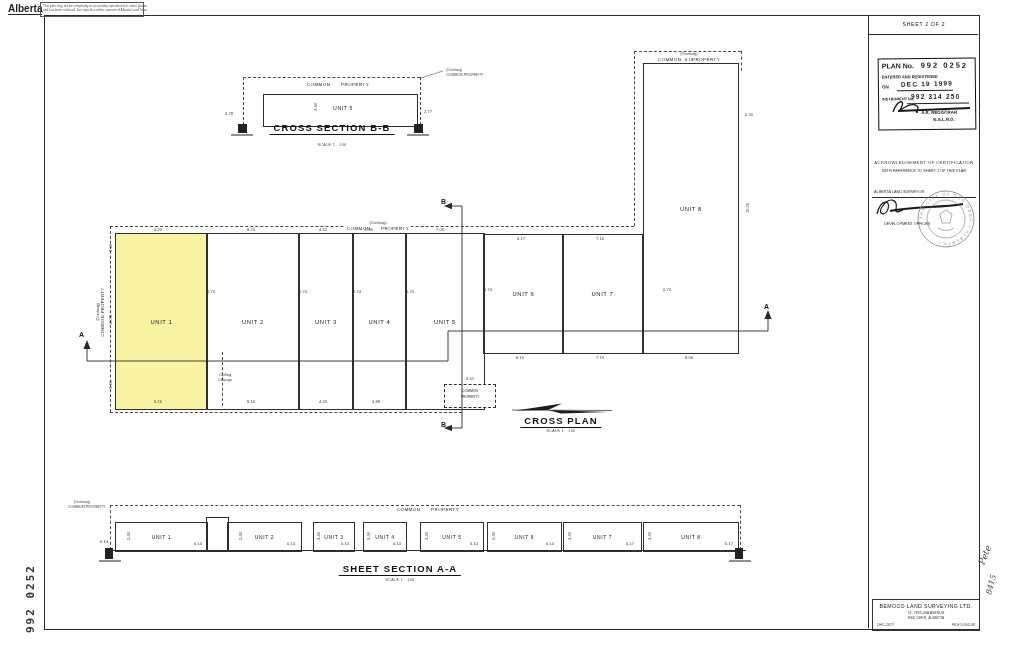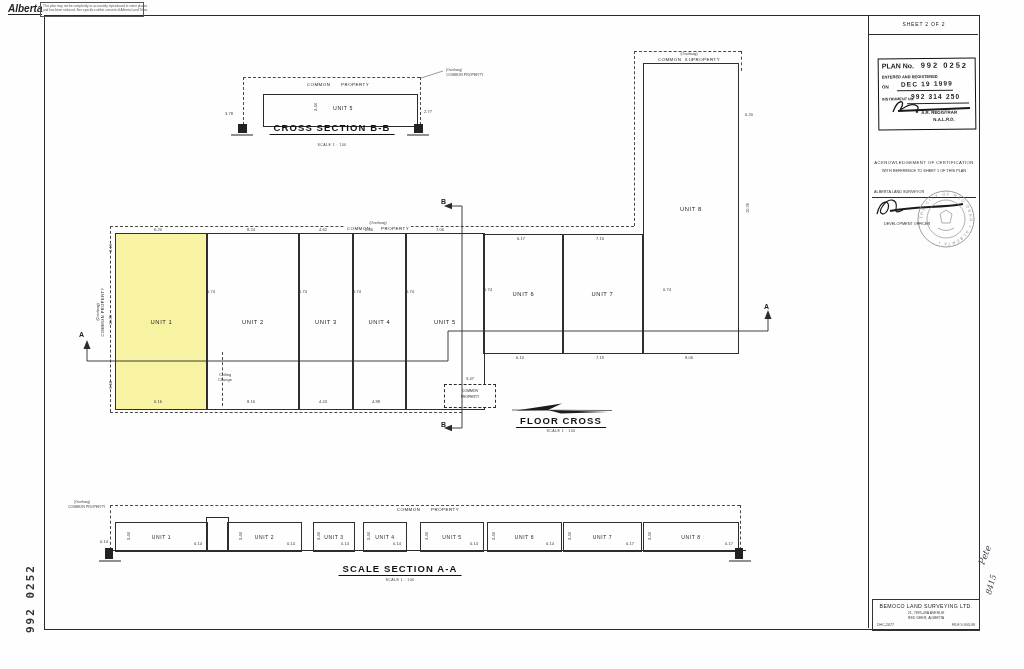--- a/index.html
+++ b/index.html
@@ -27,21 +27,21 @@
   .stamped{font-weight:bold;color:#1a1a1a}
   .companybox{position:absolute;left:872px;top:599px;width:106px;height:30px;border:1px solid #333;z-index:6}
   .hand{position:absolute;font-family:"DejaVu Serif",serif;font-style:italic;color:#474753;z-index:8}
   svg{position:absolute;left:0;top:0;z-index:4;pointer-events:none}
 </style>
 </head>
 <body>
 
 <div id="canvas">
 
-  <div class="txt" style="left:8px;top:3px;font-size:10px;font-weight:bold;font-style:italic;border-bottom:1px solid #222;padding-bottom:0">Alberta</div>
+  <div class="txt" style="left:8px;top:3px;font-size:10px;font-weight:bold;border-bottom:1px solid #222;padding-bottom:0">Alberta</div>
   <div class="txt" style="left:40px;top:2px;width:98px;height:11px;border:.5px solid #555;padding:1px 2px;z-index:6">
     <div style="font-size:3.2px;color:#555;white-space:nowrap">This plan may not be completely or accurately reproduced in some places</div>
     <div style="font-size:3.2px;color:#555;white-space:nowrap">and has been reduced. See specifics within consent of Alberta Land Titles.</div>
   </div>
 
   <div class="box" style="left:44px;top:15px;width:934px;height:613px;border-width:1.5px"></div>
   <div class="ln" style="left:868px;top:15px;width:1px;height:613px"></div>
   <div class="ln" style="left:868px;top:34px;width:110px;height:1px"></div>
   <div class="txt cx" style="left:924px;top:21px;font-size:5px;letter-spacing:.8px">SHEET 2 OF 2</div>
 
@@ -140,21 +140,21 @@
     <div class="txt" style="left:100px;top:312px;transform:translate(-50%,-50%) rotate(-90deg);text-align:center">
       <div class="tiny">(Overhang)</div>
       <div style="font-size:4px;letter-spacing:.5px">COMMON PROPERTY</div>
     </div>
 
     <div class="txt" style="left:79px;top:331px;font-size:7px;font-weight:bold">A</div>
     <div class="txt" style="left:764px;top:303px;font-size:7px;font-weight:bold">A</div>
     <div class="txt" style="left:441px;top:198px;font-size:7px;font-weight:bold">B</div>
     <div class="txt" style="left:441px;top:421px;font-size:7px;font-weight:bold">B</div>
 
-    <div class="txt cx title" style="left:561px;top:415px">FLOOR CROSS</div>
+    <div class="txt cx title" style="left:561px;top:415px">CROSS PLAN</div>
     <div class="txt cx scale" style="left:561px;top:429px">SCALE 1 : 100</div>
 
     <div id="fp-dims">
         <span class="dim" style="left: 158px; top: 229px; transform: translate(-50%, -50%) rotate(0deg);">6.20</span>
         <span class="dim" style="left: 251px; top: 229px; transform: translate(-50%, -50%) rotate(0deg);">8.24</span>
         <span class="dim" style="left: 323px; top: 229px; transform: translate(-50%, -50%) rotate(0deg);">4.62</span>
         <span class="dim" style="left: 369px; top: 229px; transform: translate(-50%, -50%) rotate(0deg);">2.46</span>
         <span class="dim" style="left: 440px; top: 229px; transform: translate(-50%, -50%) rotate(0deg);">7.06</span>
         <span class="dim" style="left: 521px; top: 238px; transform: translate(-50%, -50%) rotate(0deg);">6.17</span>
         <span class="dim" style="left: 600px; top: 238px; transform: translate(-50%, -50%) rotate(0deg);">7.16</span>
@@ -216,21 +216,21 @@
           <span class="ulabel" style="font-size: 5px;">UNIT 7</span>
         </div>
         <div class="unit" style="left: 643px; top: 522px; width: 94px; height: 28px; border-width: 1.3px;">
           <span class="ulabel" style="font-size: 5px;">UNIT 8</span>
         </div>
       </div>
 
     <div class="txt cx cp" style="left:428px;top:507px;background:#fefefe;padding:0 2px">COMMON PROPERTY</div>
     <div class="txt" style="left:74px;top:500px;font-size:3.2px;color:#444">(Overhang)</div>
     <div class="txt" style="left:68px;top:505px;font-size:3.6px;color:#444">COMMON PROPERTY</div>
-    <div class="txt cx title" style="left:400px;top:563px">SCALE SECTION A-A</div>
+    <div class="txt cx title" style="left:400px;top:563px">SHEET SECTION A-A</div>
     <div class="txt cx scale" style="left:400px;top:578px">SCALE 1 : 100</div>
 
     <div id="aa-dims">
         <span class="dim" style="left: 104px; top: 541px; transform: translate(-50%, -50%) rotate(0deg);">0.14</span>
         <span class="dim" style="left: 128px; top: 536px; transform: translate(-50%, -50%) rotate(-90deg);">2.44</span>
         <span class="dim" style="left: 198px; top: 543px; transform: translate(-50%, -50%) rotate(0deg);">0.14</span>
         <span class="dim" style="left: 240px; top: 536px; transform: translate(-50%, -50%) rotate(-90deg);">2.44</span>
         <span class="dim" style="left: 291px; top: 543px; transform: translate(-50%, -50%) rotate(0deg);">0.14</span>
         <span class="dim" style="left: 318px; top: 536px; transform: translate(-50%, -50%) rotate(-90deg);">2.44</span>
         <span class="dim" style="left: 345px; top: 543px; transform: translate(-50%, -50%) rotate(0deg);">0.14</span>

